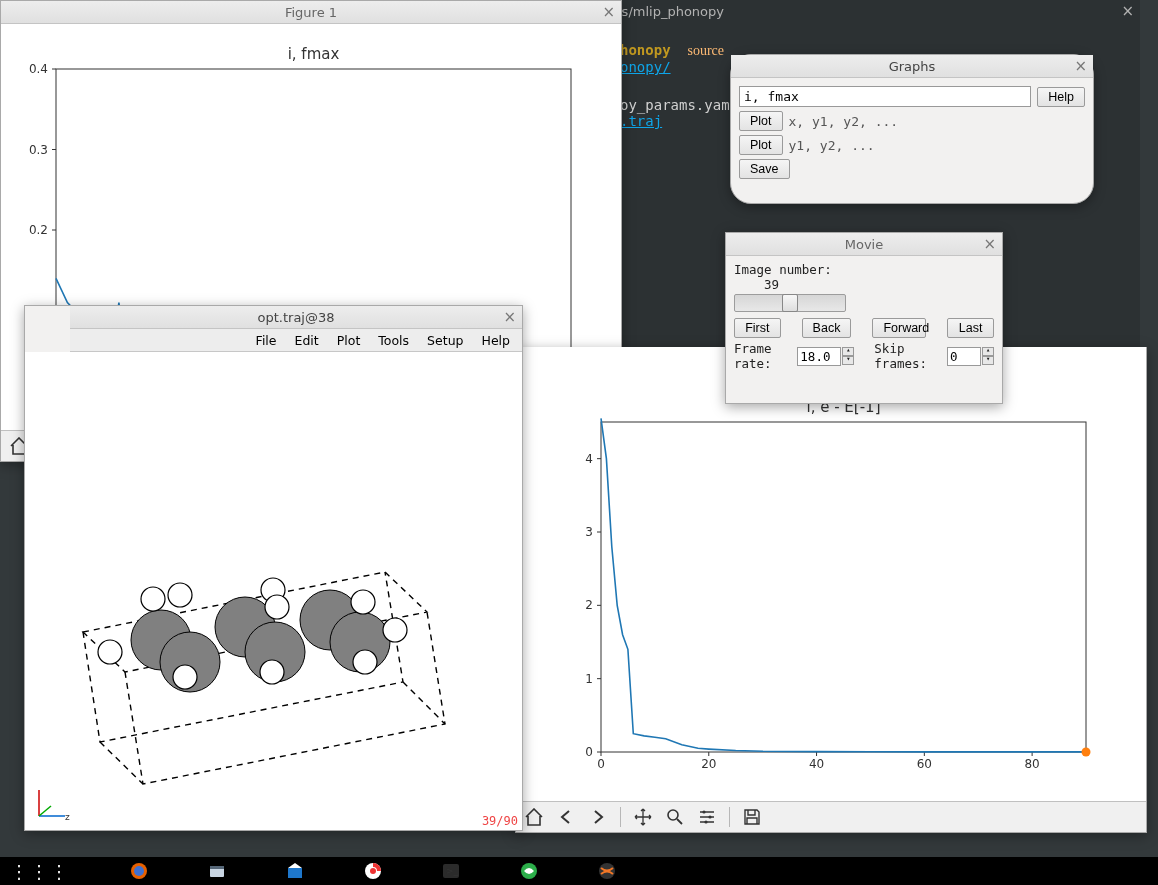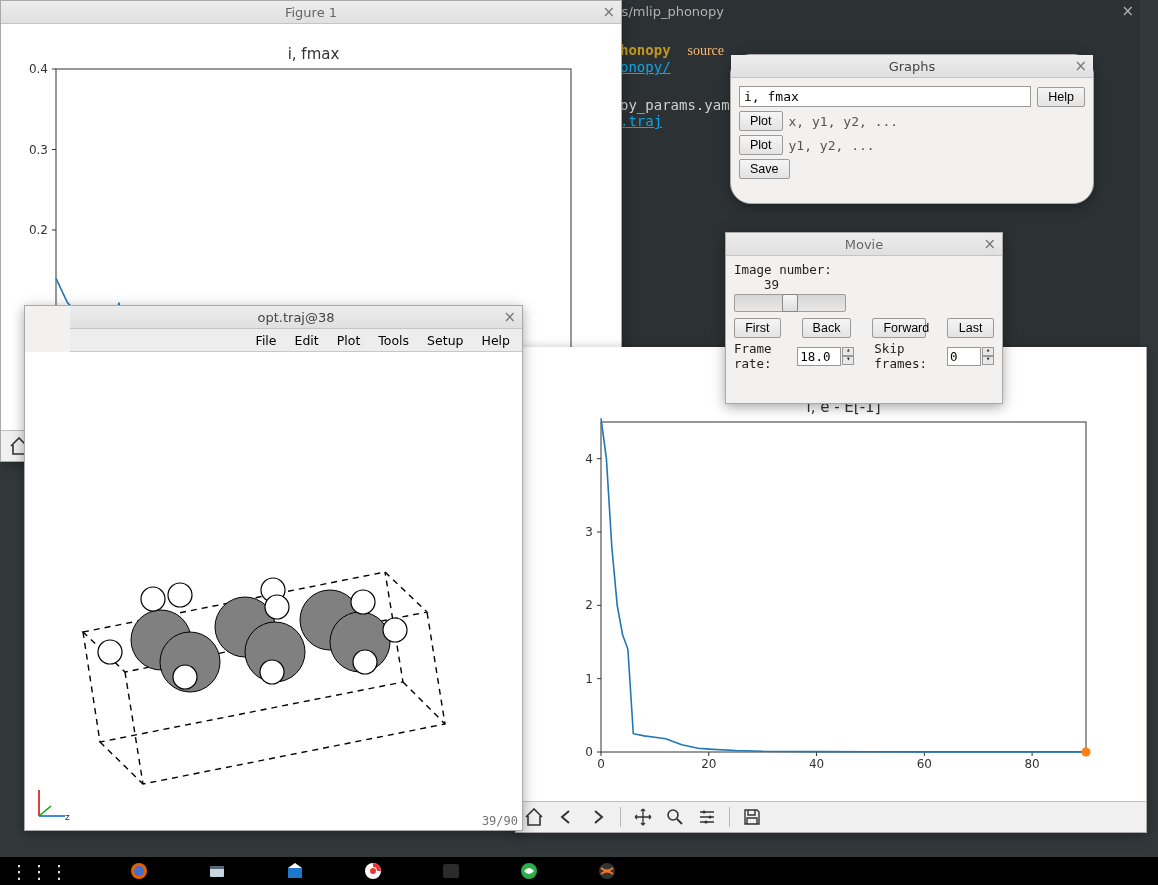--- a/index.html
+++ b/index.html
@@ -30,21 +30,21 @@
   .fig2 { left:515px; top:347px; width:630px; height:485px; }
   .fig2 .close2 { position:absolute; right:8px; top:4px; color:#9a9a9a; font-size:16px; }
   .fig2 .plotarea2 { position:absolute; left:0; top:0; right:0; bottom:30px; background:#fff;text-align:right; }
   .fig2 .toolbar2 { position:absolute; left:0; bottom:0; right:0; height:30px; background:#f0f0f0; border-top:1px solid #c0c0c0; display:flex; align-items:center; gap:12px; padding:0 8px; }
 
   
   .asegui { left:24px; top:305px; width:452px; height:524px;padding-left:45px; }
   .asegui .menubar { background:#ededed; border-bottom:1px solid #c7c7c7; height:22px; display:flex; align-items:center; padding:0 4px; gap:2px; font-size:12.5px;justify-content:flex-end; }
   .asegui .menubar span { padding:2px 8px; }
   .asegui .canvas { position:absolute; left:0; top:46px; right:0; bottom:0; background:#fff; }
-  .asegui .framecount { position:absolute; right:4px; bottom:2px; font-size:12px; color:#737373; font-family:"DejaVu Sans Mono",monospace; }
+  .asegui .framecount { position:absolute; right:4px; bottom:2px; font-size:12px; color:#ef4444; font-family:"DejaVu Sans Mono",monospace; }
   .axes { position:absolute; left:6px; bottom:6px; width:40px; height:40px; }
 
   
   .graphs { left:730px; top:54px; width:362px; height:148px;border-radius:21px; }
   .graphs .body { padding:8px; display:flex; flex-direction:column; gap:4px; }
   .graphs .row { display:flex; align-items:center; gap:6px; }
   .graphs input[type=text] { font-family:"DejaVu Sans Mono",monospace; font-size:13px; padding:2px 4px; border:1px solid #999; background:#fff; }
   .btn { background:linear-gradient(#f5f5f5,#e3e3e3); border:1px solid #9a9a9a; border-radius:2px; padding:2px 10px; font-size:12.5px; }
   .hint { font-family:"DejaVu Sans Mono",monospace; font-size:13px; color:#555; }
 

